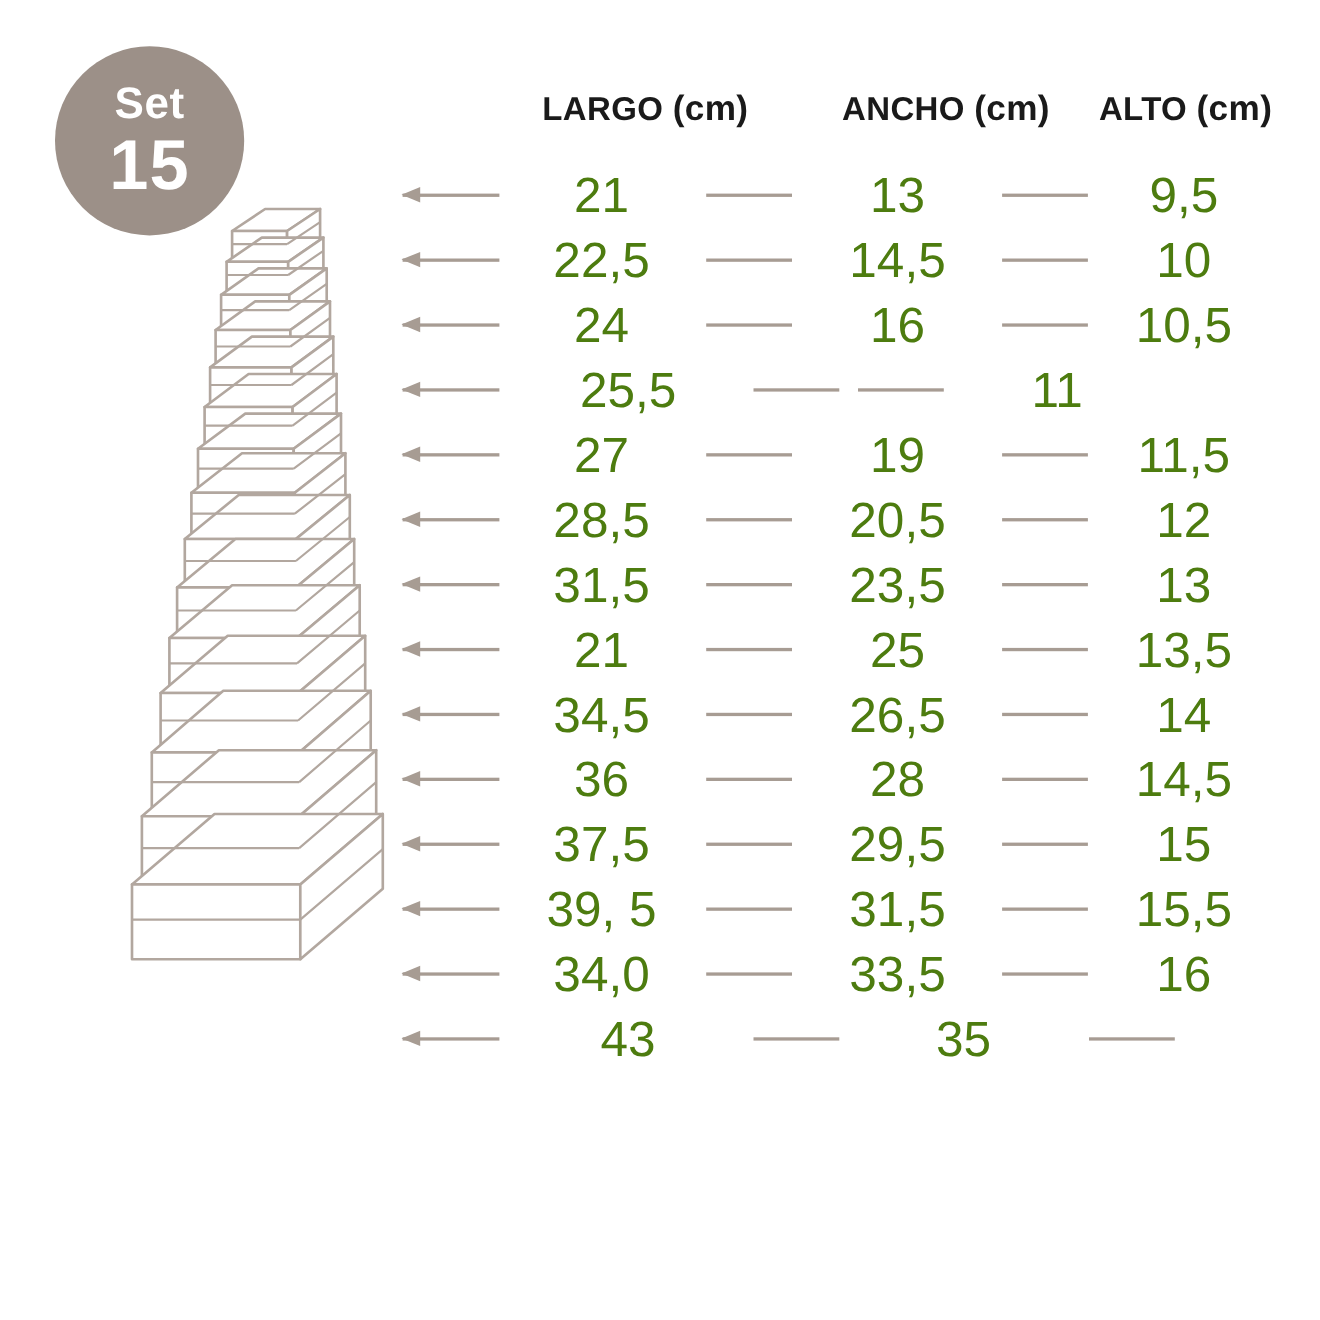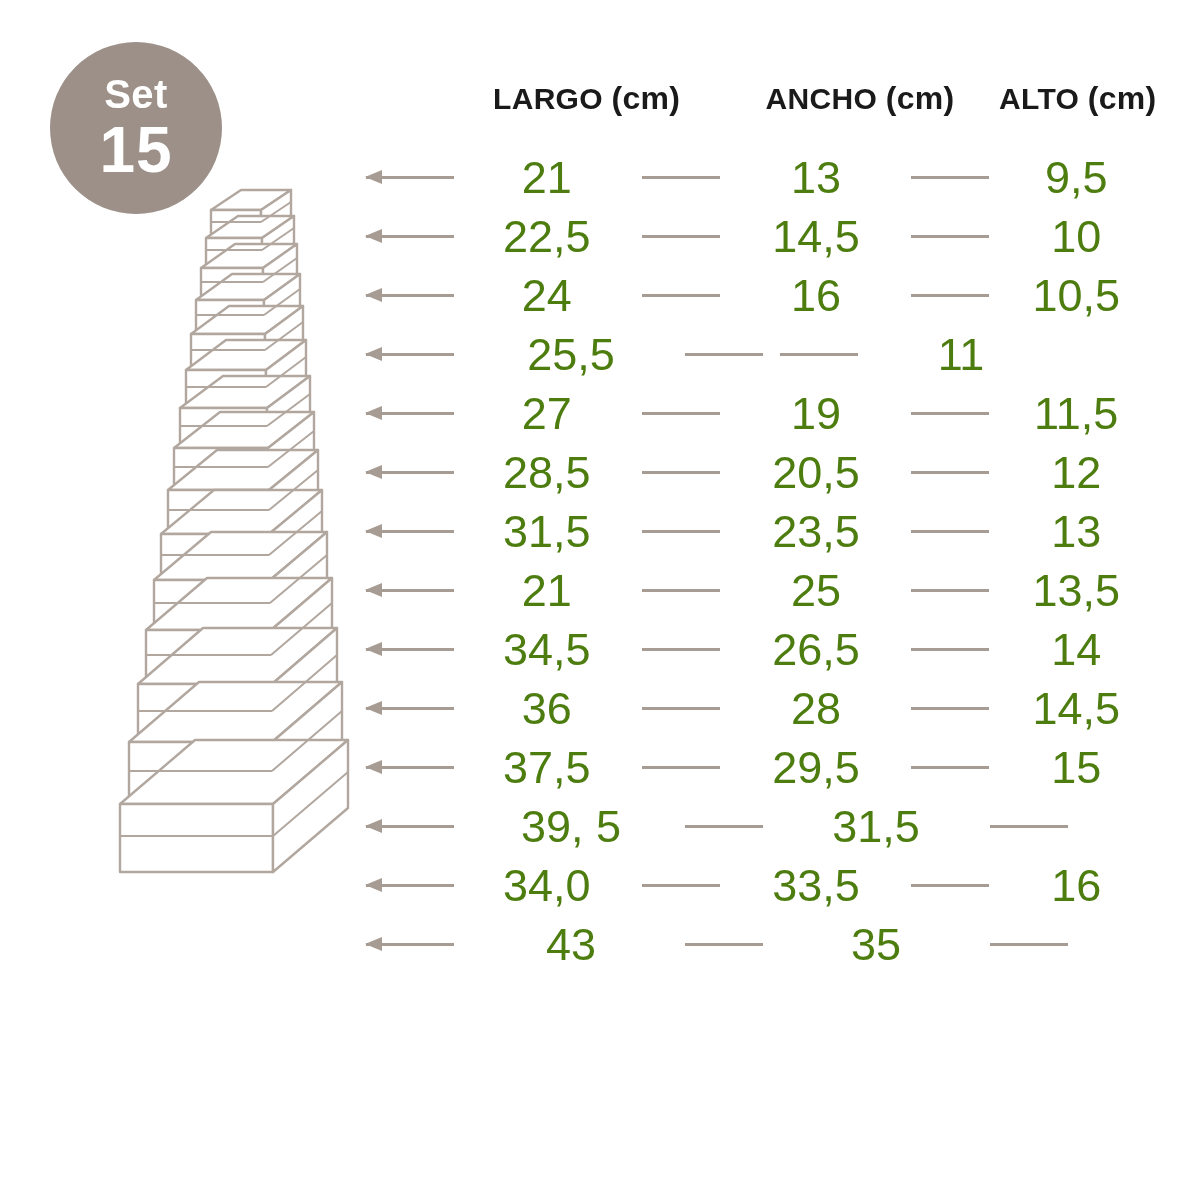--- a/index.html
+++ b/index.html
@@ -415,20 +415,21 @@
           <span class="arrow"></span>
         </div>
         <div class="cell-val col-largo">39, 5</div>
         <div class="col-link1 dash">
           <span class="line"></span>
         </div>
         <div class="cell-val col-ancho">31,5</div>
         <div class="col-link2 dash">
           <span class="line"></span>
         </div>
+        <div class="cell-val col-alto">15,5</div>
       </div>
       <div class="data-row">
         <div class="col-arrow arrow-cell">
           <span class="arrow"></span>
         </div>
         <div class="cell-val col-largo">34,0</div>
         <div class="col-link1 dash">
           <span class="line"></span>
         </div>
         <div class="cell-val col-ancho">33,5</div>

